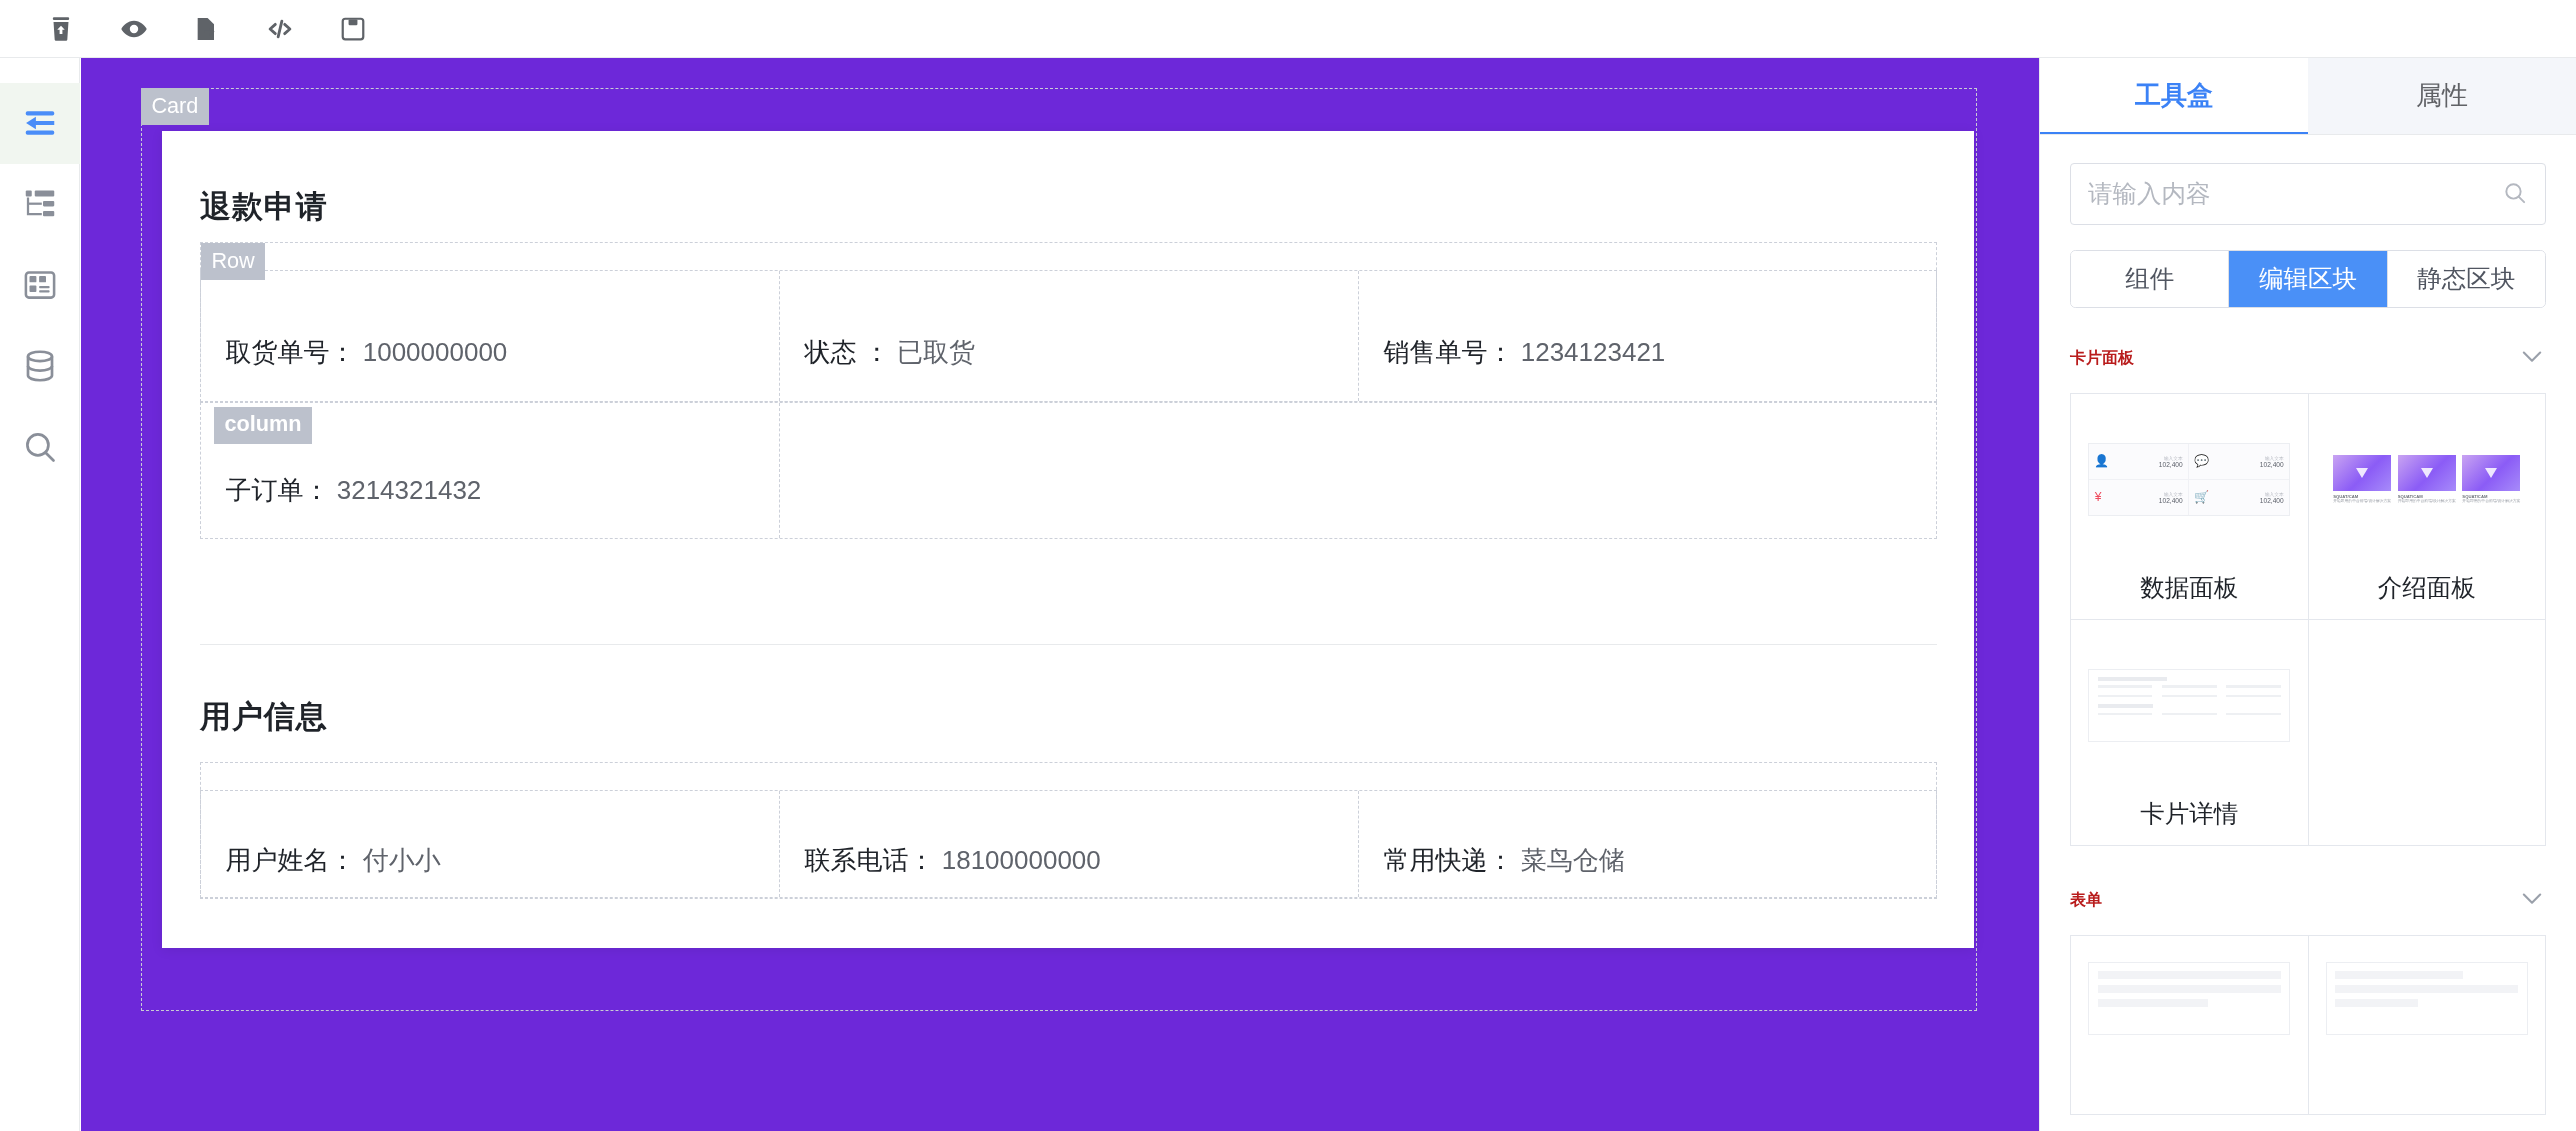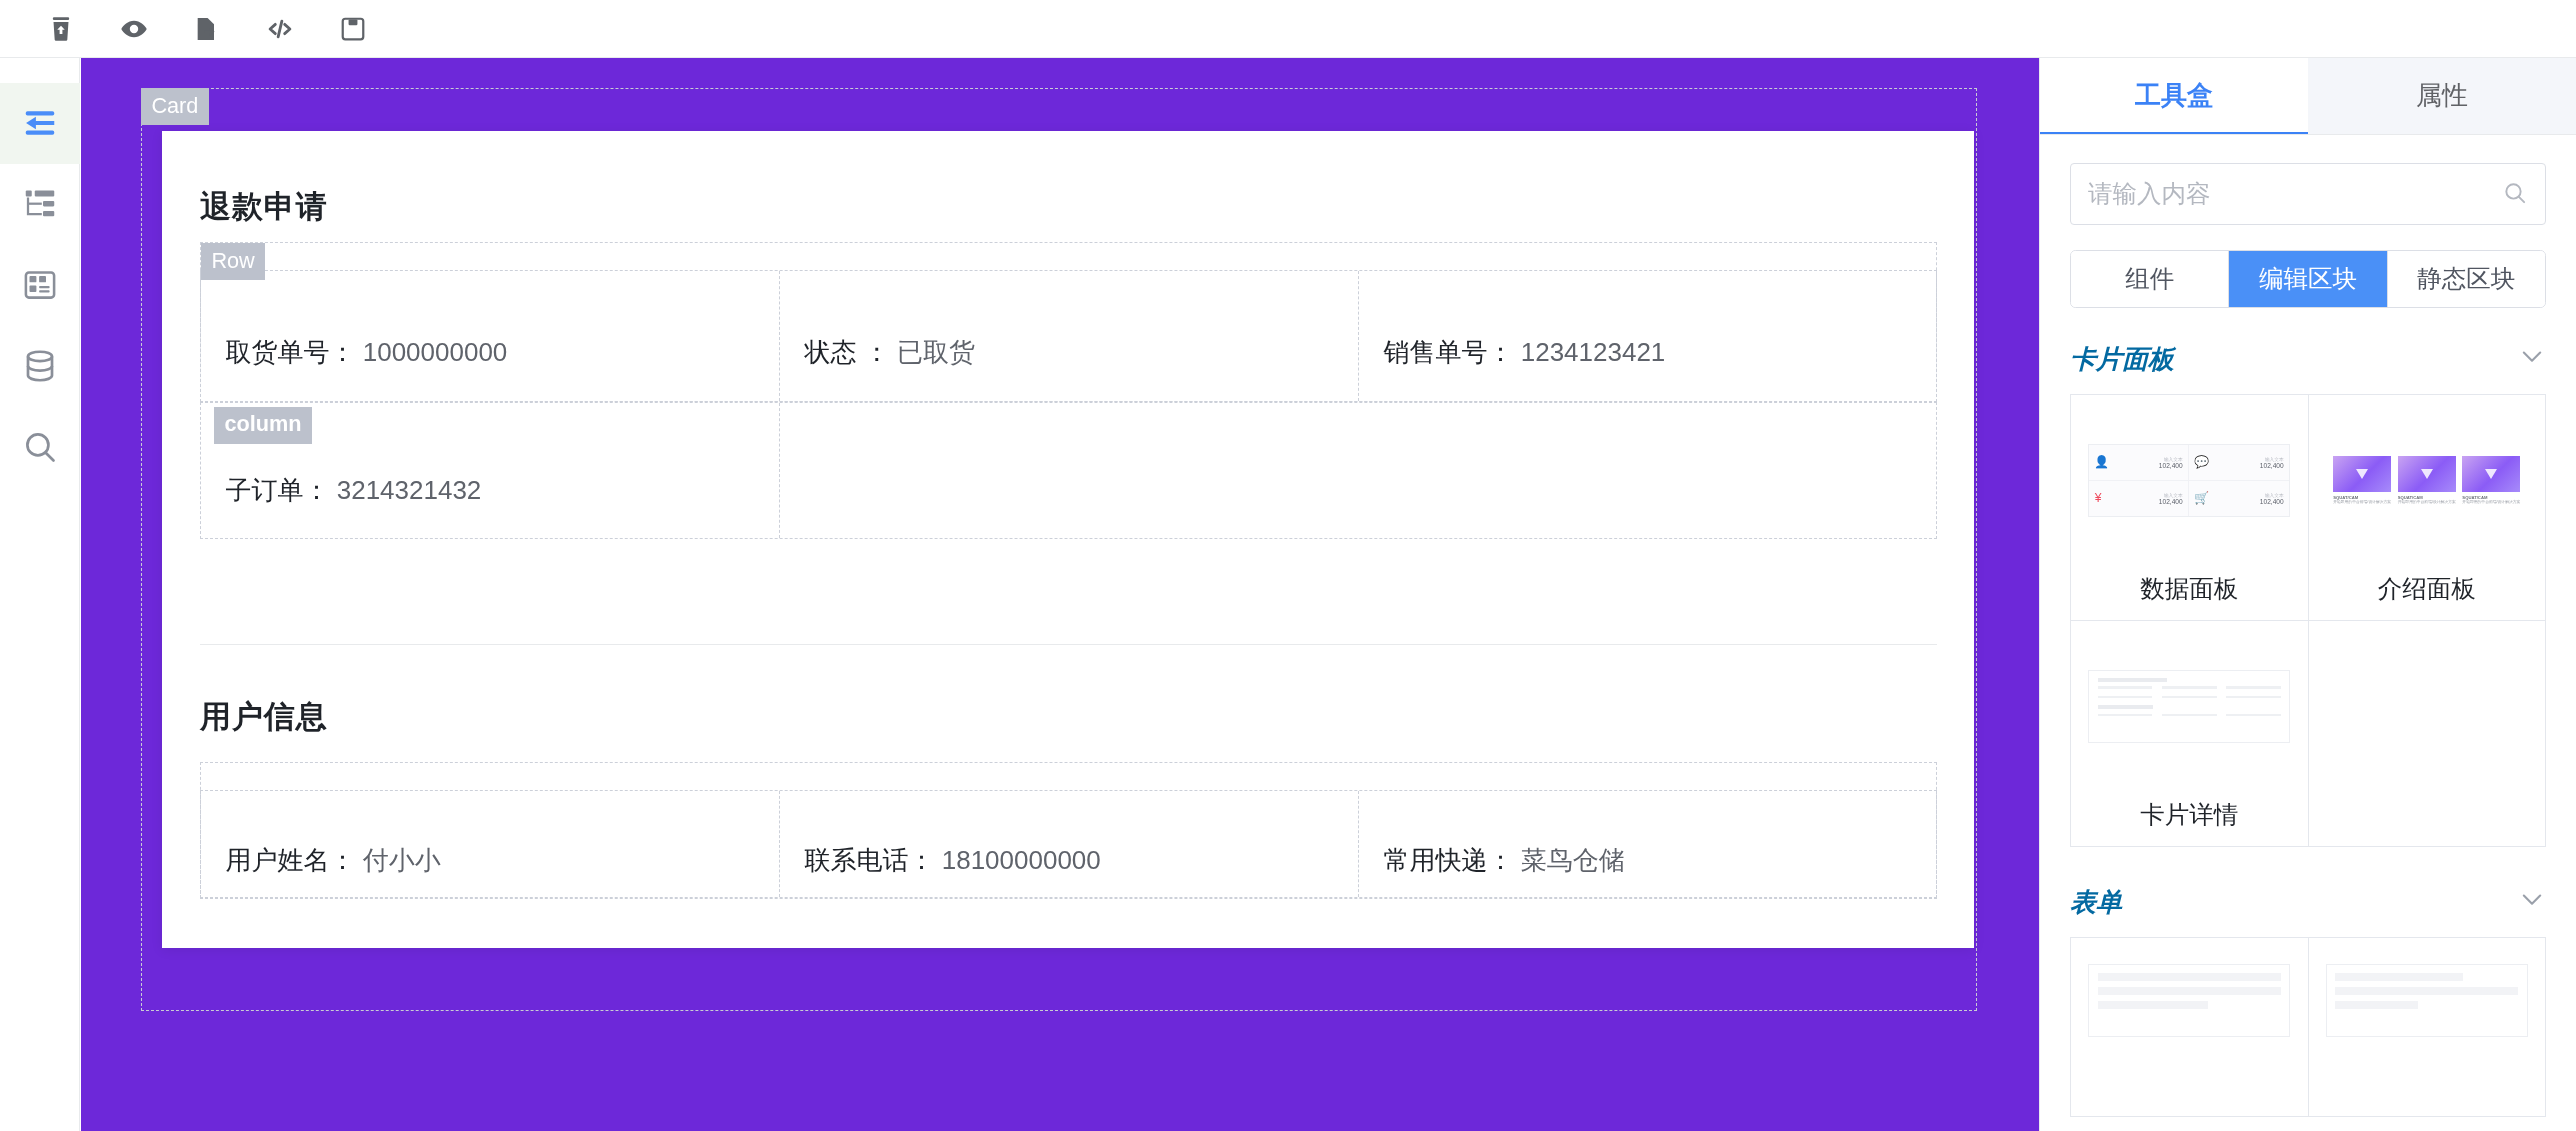--- a/index.html
+++ b/index.html
@@ -194,24 +194,23 @@
     font-size: 24.5px; color: #515661; cursor: pointer;
     border-right: 0.9px solid #dcdfe6;
     background: #ffffff;
   }
   .seg:last-child { border-right: none; }
   .seg.active { background: #4a90f7; color: #ffffff; }
 
   .group-head {
     margin: 34px 30px 0 30px;
     display: flex; align-items: center; justify-content: space-between;
-    font-size: 26px; font-weight: bold; color: #0369a1;
+    font-size: 16px; font-weight: bold; color: #b91c1c;
     cursor: pointer;
     padding-bottom: 17px;
-    font-style: italic;
   }
   .chev { color: #8a8f99; font-size: 24.5px; }
 
   .grid {
     margin: 0 30px;
     display: grid;
     grid-template-columns: 1fr 1fr;
     border-top: 0.9px solid #e4e7ed;
     border-left: 0.9px solid #e4e7ed;
   }

